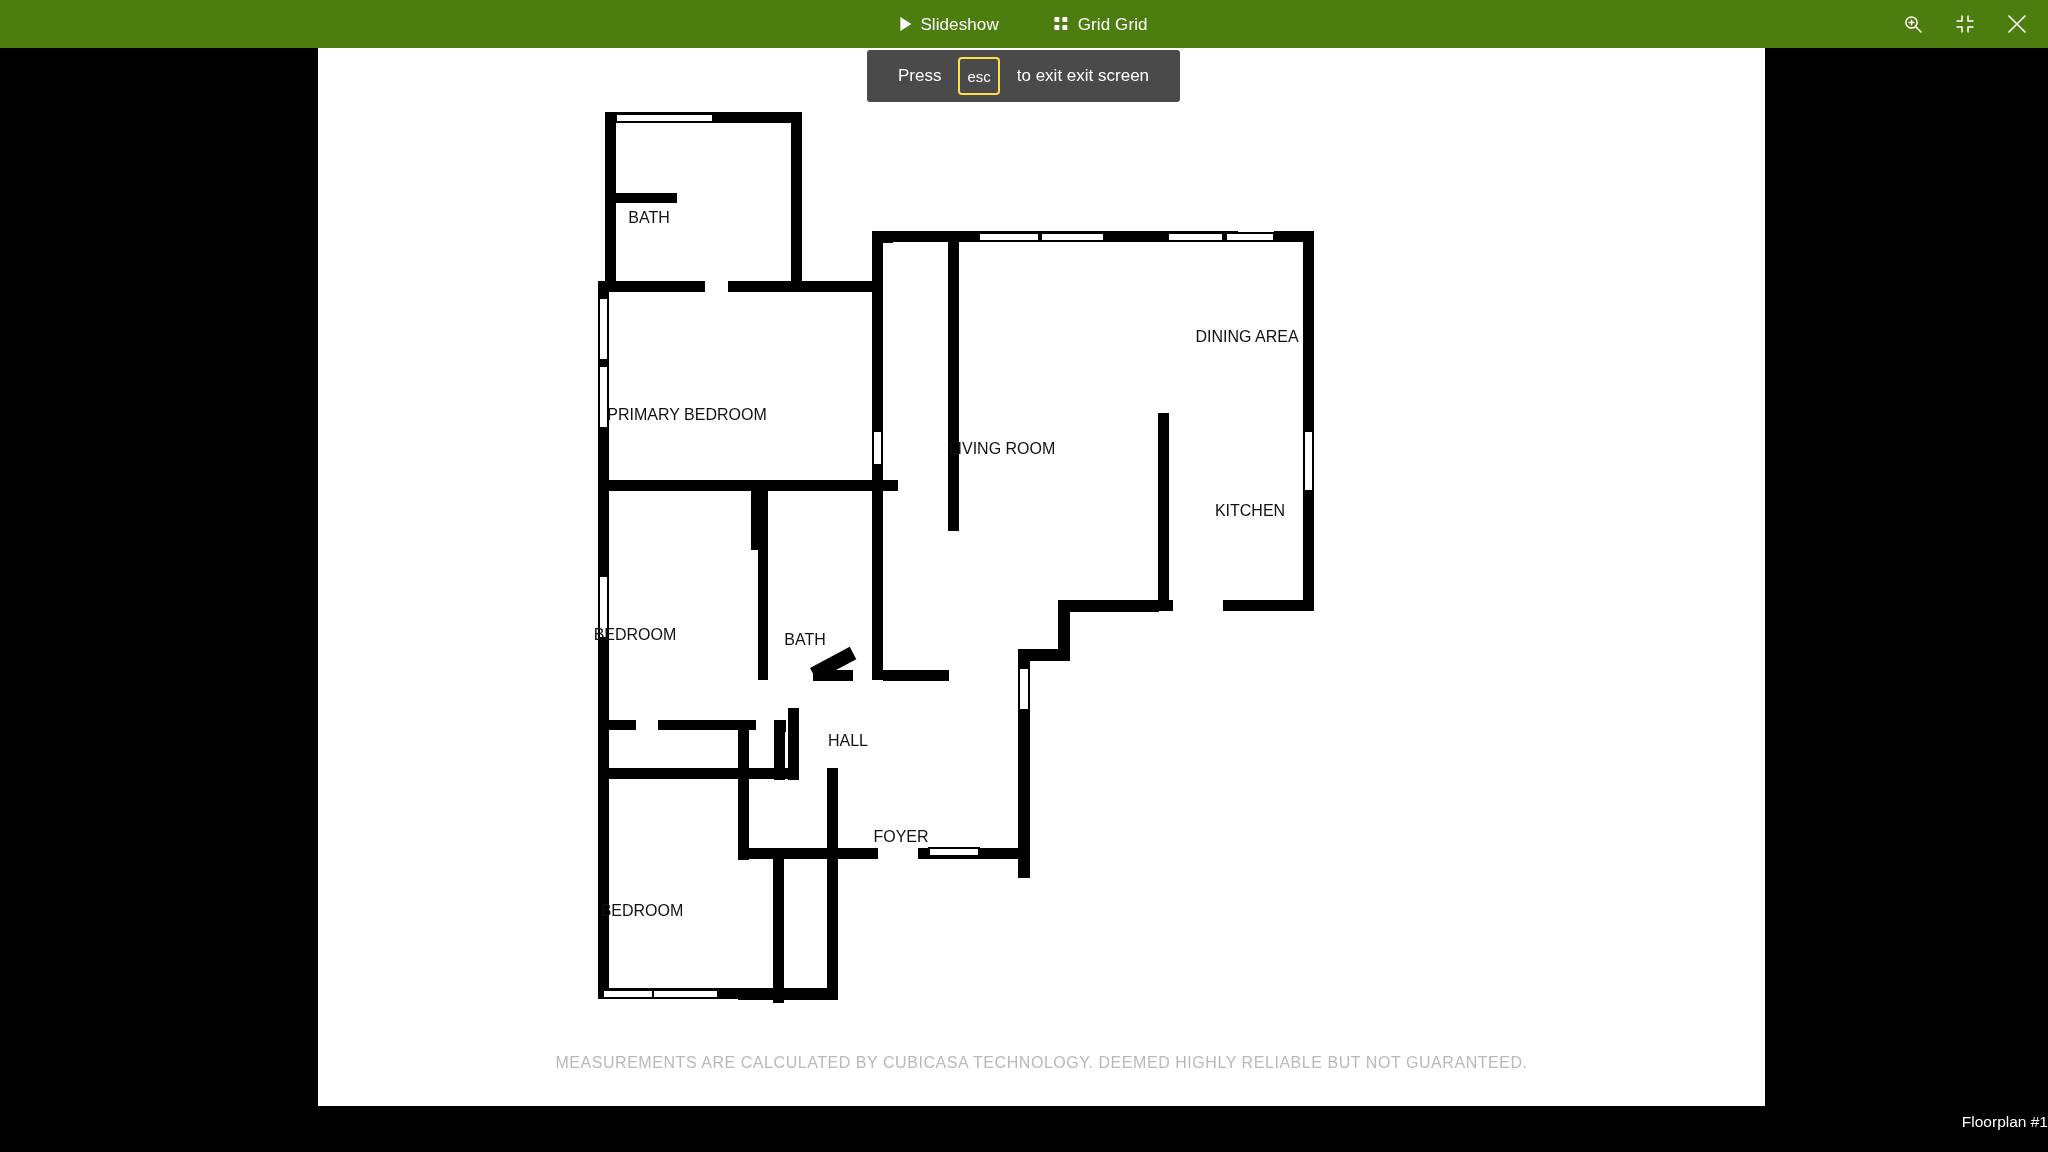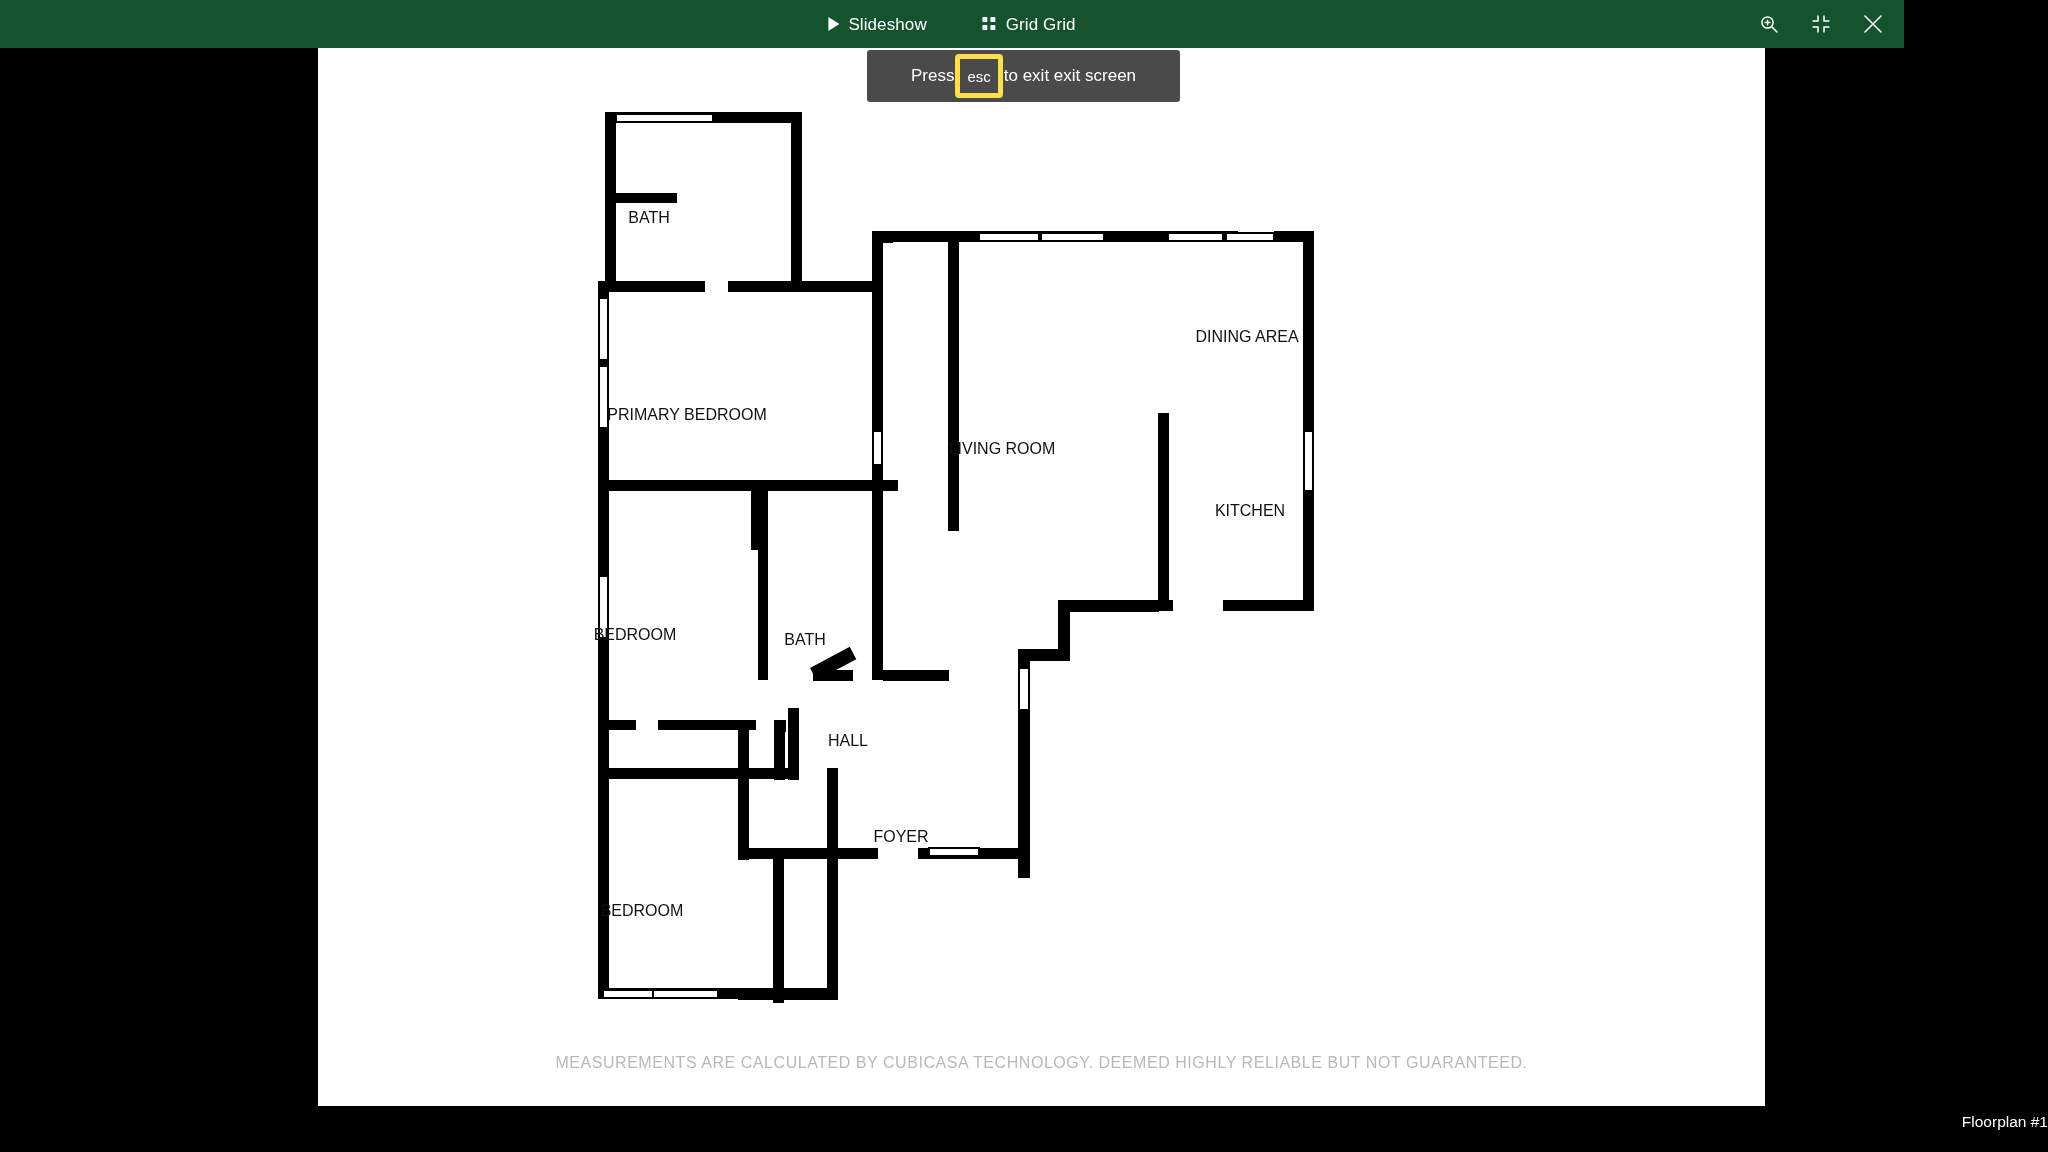--- a/index.html
+++ b/index.html
@@ -7,22 +7,22 @@
     margin: 0; padding: 0;
     width: 2048px; height: 1152px;
     background: #000;
     font-family: "Liberation Sans", sans-serif;
     overflow: hidden;
   }
   #root { position: relative; width: 2048px; height: 1152px; background: #000; }
 
   
   .topbar {
-    position: absolute; top: 0; left: 0; width: 1904px; height: 48px;
-    background: #14532d; color: #fff;
+    position: absolute; top: 0; left: 0; width: 2048px; height: 48px;
+    background: #4d7c0f; color: #fff;
   }
   .topbar-center {
     position: absolute; left: 50%; top: 0; transform: translateX(-50%);
     height: 48px; display: flex; align-items: center; gap: 40px;
   }
   .tb-btn {
     display: flex; align-items: center; gap: 9px;
     color: #fff; font-size: 17px; line-height: 1;
     background: none; border: 0; cursor: pointer; padding: 6px 8px;
     font-family: "Liberation Sans", sans-serif;
@@ -50,28 +50,28 @@
     width: 26px; height: 26px; background: none; border: 0; cursor: pointer;
     display: flex; align-items: center; justify-content: center;
     color: #fff; padding: 0;
   }
   .ic-btn svg { display: block; }
 
   
   .esc-toast {
     position: absolute; left: 867px; top: 50px; width: 313px; height: 52px;
     background: #4a4a4a; border-radius: 3px;
-    display: flex; align-items: center; justify-content: center; gap: 1px;
+    display: flex; align-items: center; justify-content: center; gap: 17px;
     color: #fff; font-size: 17px;
     z-index: 20;
   }
   .esc-key {
     display: inline-flex; align-items: center; justify-content: center;
     min-width: 34px; height: 26px; padding: 17px 7px;
-    border: 5px solid #fde047; border-radius: 4px;
+    border: 2px solid #fde047; border-radius: 4px;
     font-size: 15px; color: #fff; background: transparent;
   }
 
   
   .stage {
     position: absolute; left: 318px; top: 48px;
     width: 1447px; height: 1058px; background: #fff;
     overflow: hidden;
   }
   .fp-wrap { position: absolute; inset: 0; }

